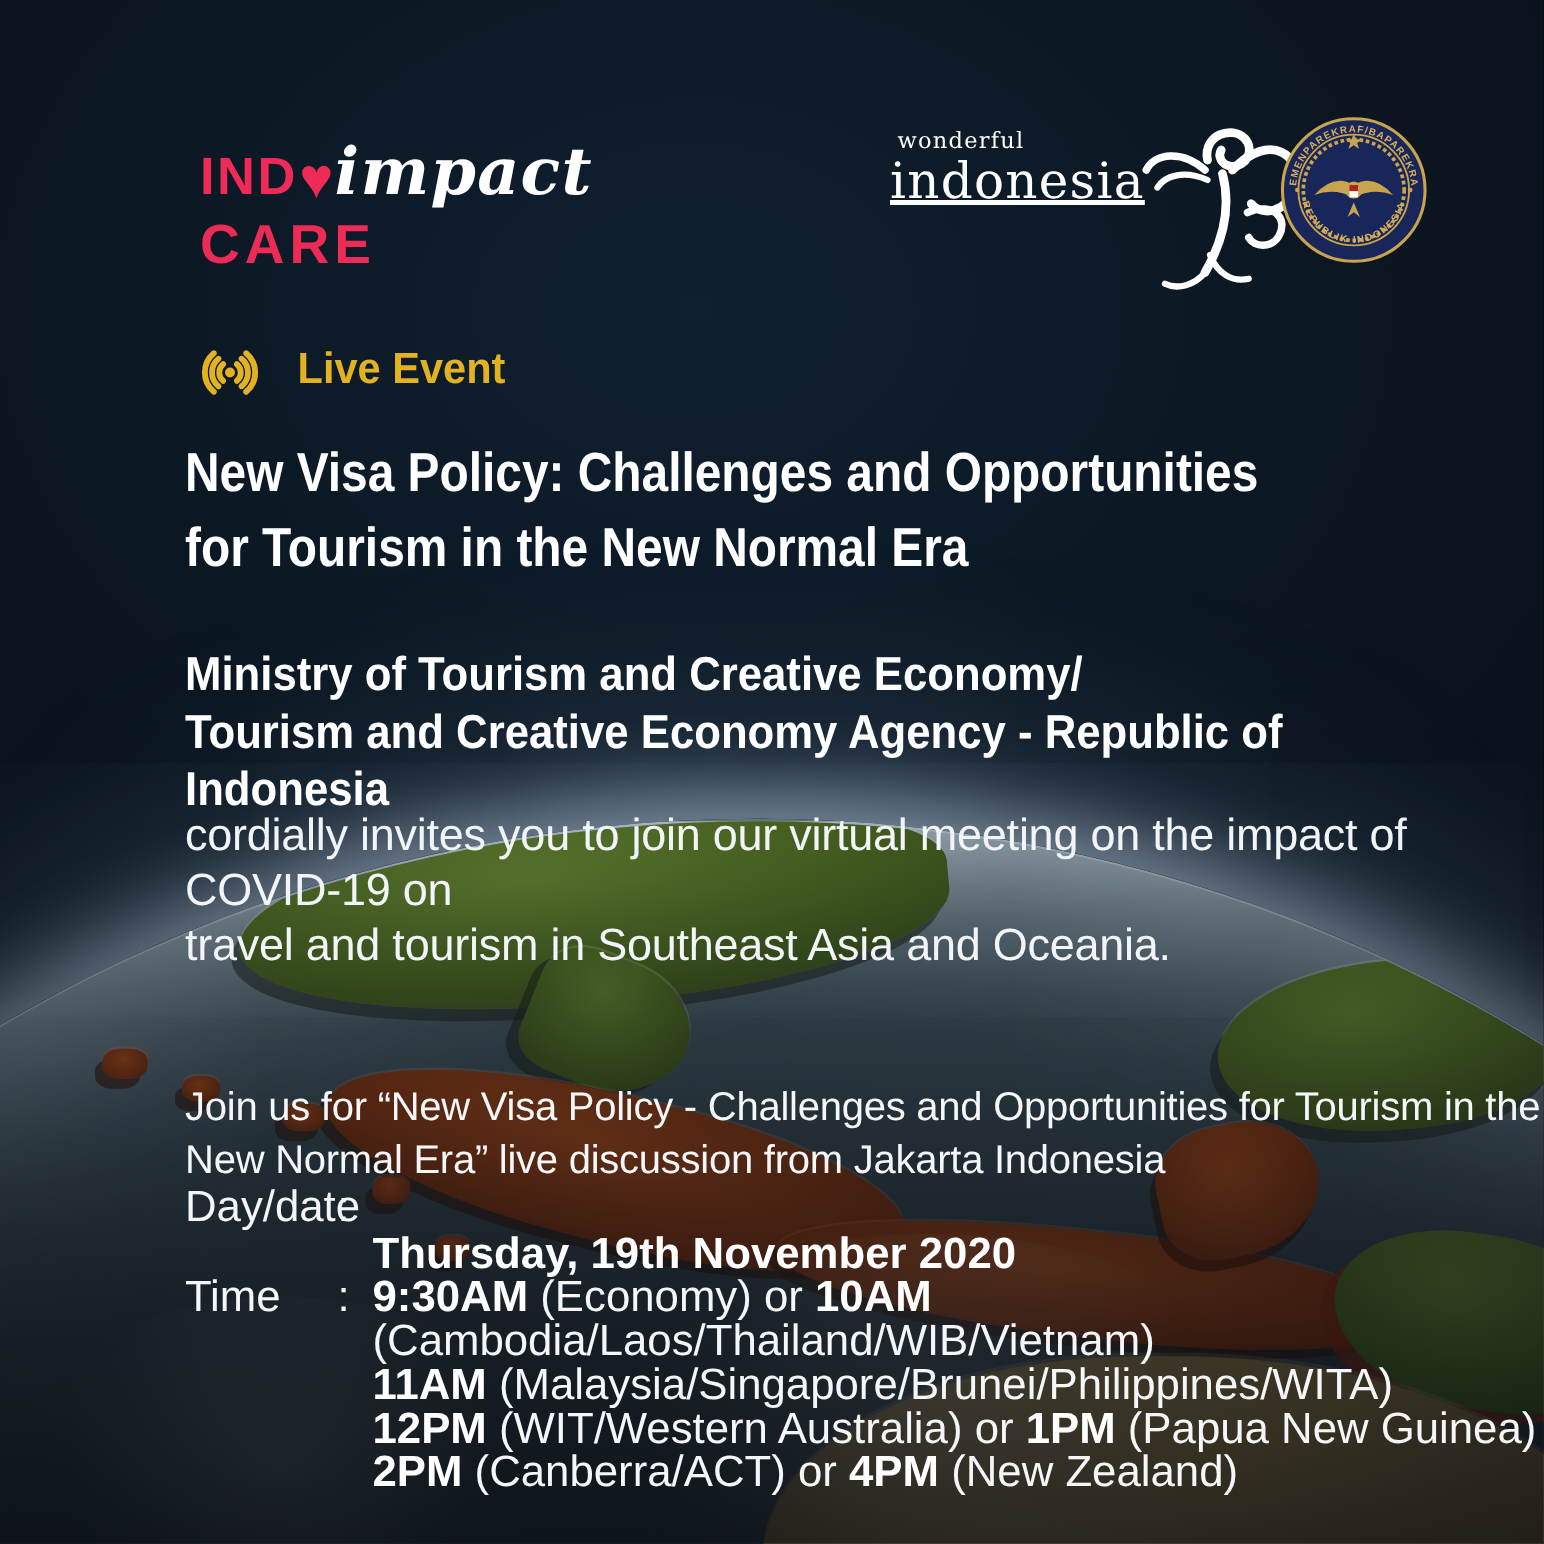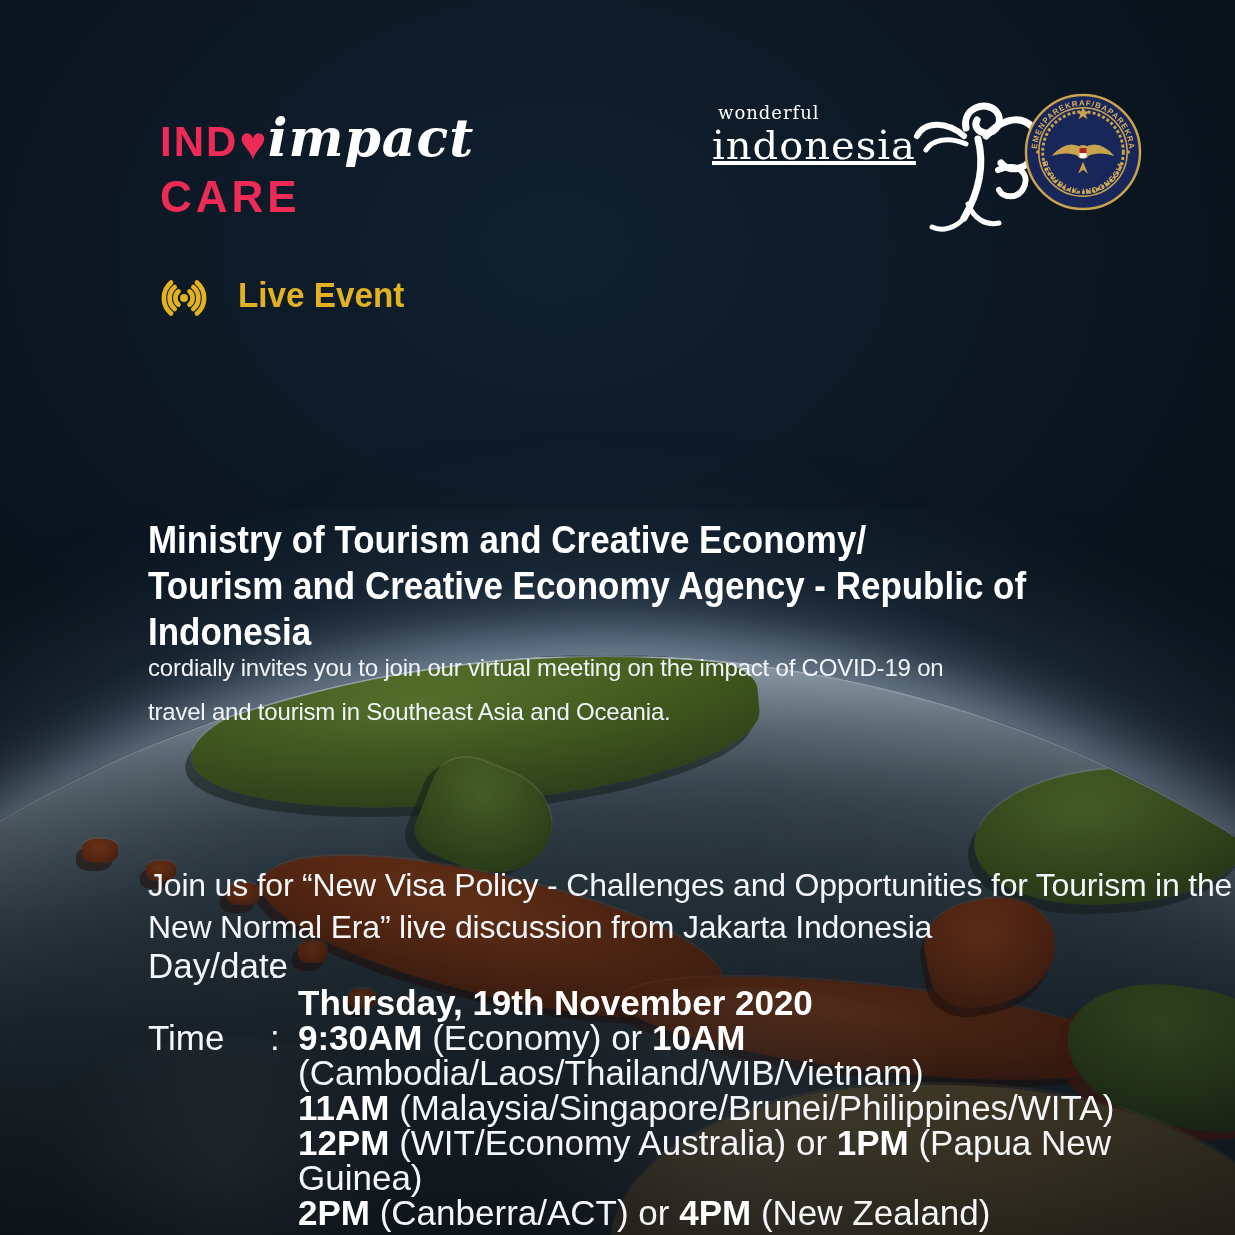--- a/index.html
+++ b/index.html
@@ -57,21 +57,21 @@
   .emblem{position:absolute;left:1024px;top:93px;width:118px;height:118px;}
 
   
   .live-badge{position:absolute;left:148px;top:275px;display:flex;align-items:flex-start;gap:18px;}
   .live-text{color:var(--gold,#E3B222);font-weight:bold;font-size:35px;transform:scaleX(.95);}
 
   .title{position:absolute;left:148px;top:349px;font-weight:bold;font-size:44px;line-height:60px;}
   .title .cond{transform:scaleX(.87);}
   .host{position:absolute;left:148px;top:517px;font-weight:bold;font-size:38px;line-height:46px;}
   .host .cond{transform:scaleX(.92);}
-  .invite{position:absolute;left:148px;top:646px;font-size:24px;line-height:44px;color:#f2f5f7;letter-spacing:-.2px;}
+  .invite{position:absolute;left:148px;top:646px;font-size:36px;line-height:44px;color:#f2f5f7;letter-spacing:-.2px;}
   .join{position:absolute;left:148px;top:864px;font-size:32px;line-height:42px;color:#f4f6f8;letter-spacing:-.2px;}
 
   .schedule{position:absolute;left:148px;top:948px;font-size:35px;line-height:35px;color:#f4f6f8;}
   .sch-row{display:grid;grid-template-columns:122px 28px auto;}
   .seg-b,.bold{font-weight:bold;color:#fff;margin-top:37px;}
 </style>
 </head>
 <body>
 
 <div class="poster">
@@ -154,20 +154,24 @@
         <path d="M42.3 20.8 A12 12 0 0 0 42.3 39.2"></path>
         <path d="M37.1 14.7 A20 20 0 0 0 37.1 45.3"></path>
         <path d="M32 8.6 A28 28 0 0 0 32 51.4"></path>
         <path d="M57.7 20.8 A12 12 0 0 1 57.7 39.2"></path>
         <path d="M62.9 14.7 A20 20 0 0 1 62.9 45.3"></path>
         <path d="M68 8.6 A28 28 0 0 1 68 51.4"></path>
       </svg>
       <span class="live-text cond">Live Event</span>
     </div>
 
+    <h1 class="title" style="margin:0;">
+      <span class="cond">New Visa Policy: Challenges and Opportunities</span><br>
+      <span class="cond">for Tourism in the New Normal Era</span>
+    </h1>
 
     <div class="host">
       <span class="cond">Ministry of Tourism and Creative Economy/</span><br>
       <span class="cond">Tourism and Creative Economy Agency - Republic of Indonesia</span>
     </div>
 
     <div class="invite">
       <span>cordially invites you to join our virtual meeting on the impact of COVID-19 on</span><br>
       <span>travel and tourism in Southeast Asia and Oceania.</span>
     </div>
@@ -189,21 +193,21 @@
         <span><span class="seg-b">9:30AM</span><span> (Economy) or </span><span class="seg-b">10AM</span><span> (Cambodia/Laos/Thailand/WIB/Vietnam)</span></span>
       </div>
       <div class="sch-row">
         <span></span>
           <span></span>
         <span><span class="seg-b">11AM</span><span> (Malaysia/Singapore/Brunei/Philippines/WITA)</span></span>
       </div>
       <div class="sch-row">
         <span></span>
           <span></span>
-        <span><span class="seg-b">12PM</span><span> (WIT/Economy Australia) or </span><span class="seg-b">1PM</span><span> (Papua New Guinea)</span></span>
+        <span><span class="seg-b">12PM</span><span> (WIT/Western Australia) or </span><span class="seg-b">1PM</span><span> (Papua New Guinea)</span></span>
       </div>
       <div class="sch-row">
         <span></span>
           <span></span>
         <span><span class="seg-b">2PM</span><span> (Canberra/ACT) or </span><span class="seg-b">4PM</span><span> (New Zealand)</span></span>
       </div>
     </section>
 
   </div>
 </div>

